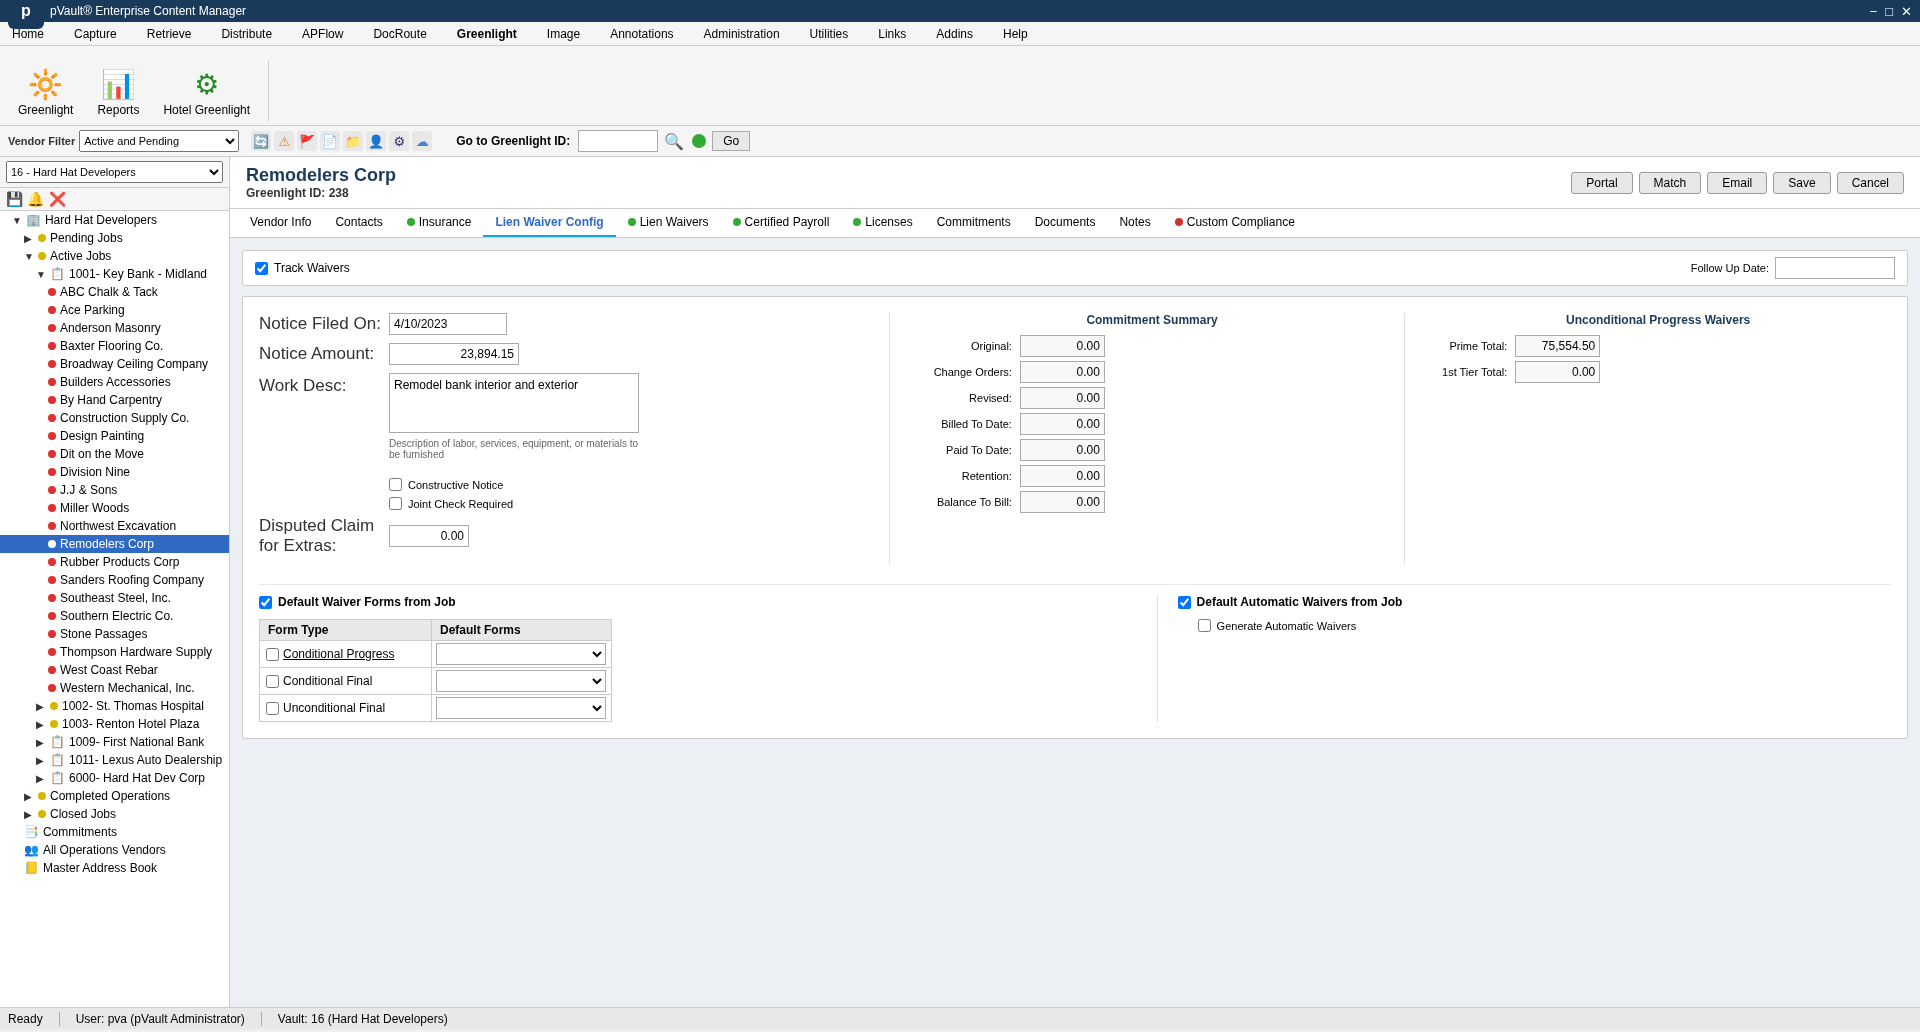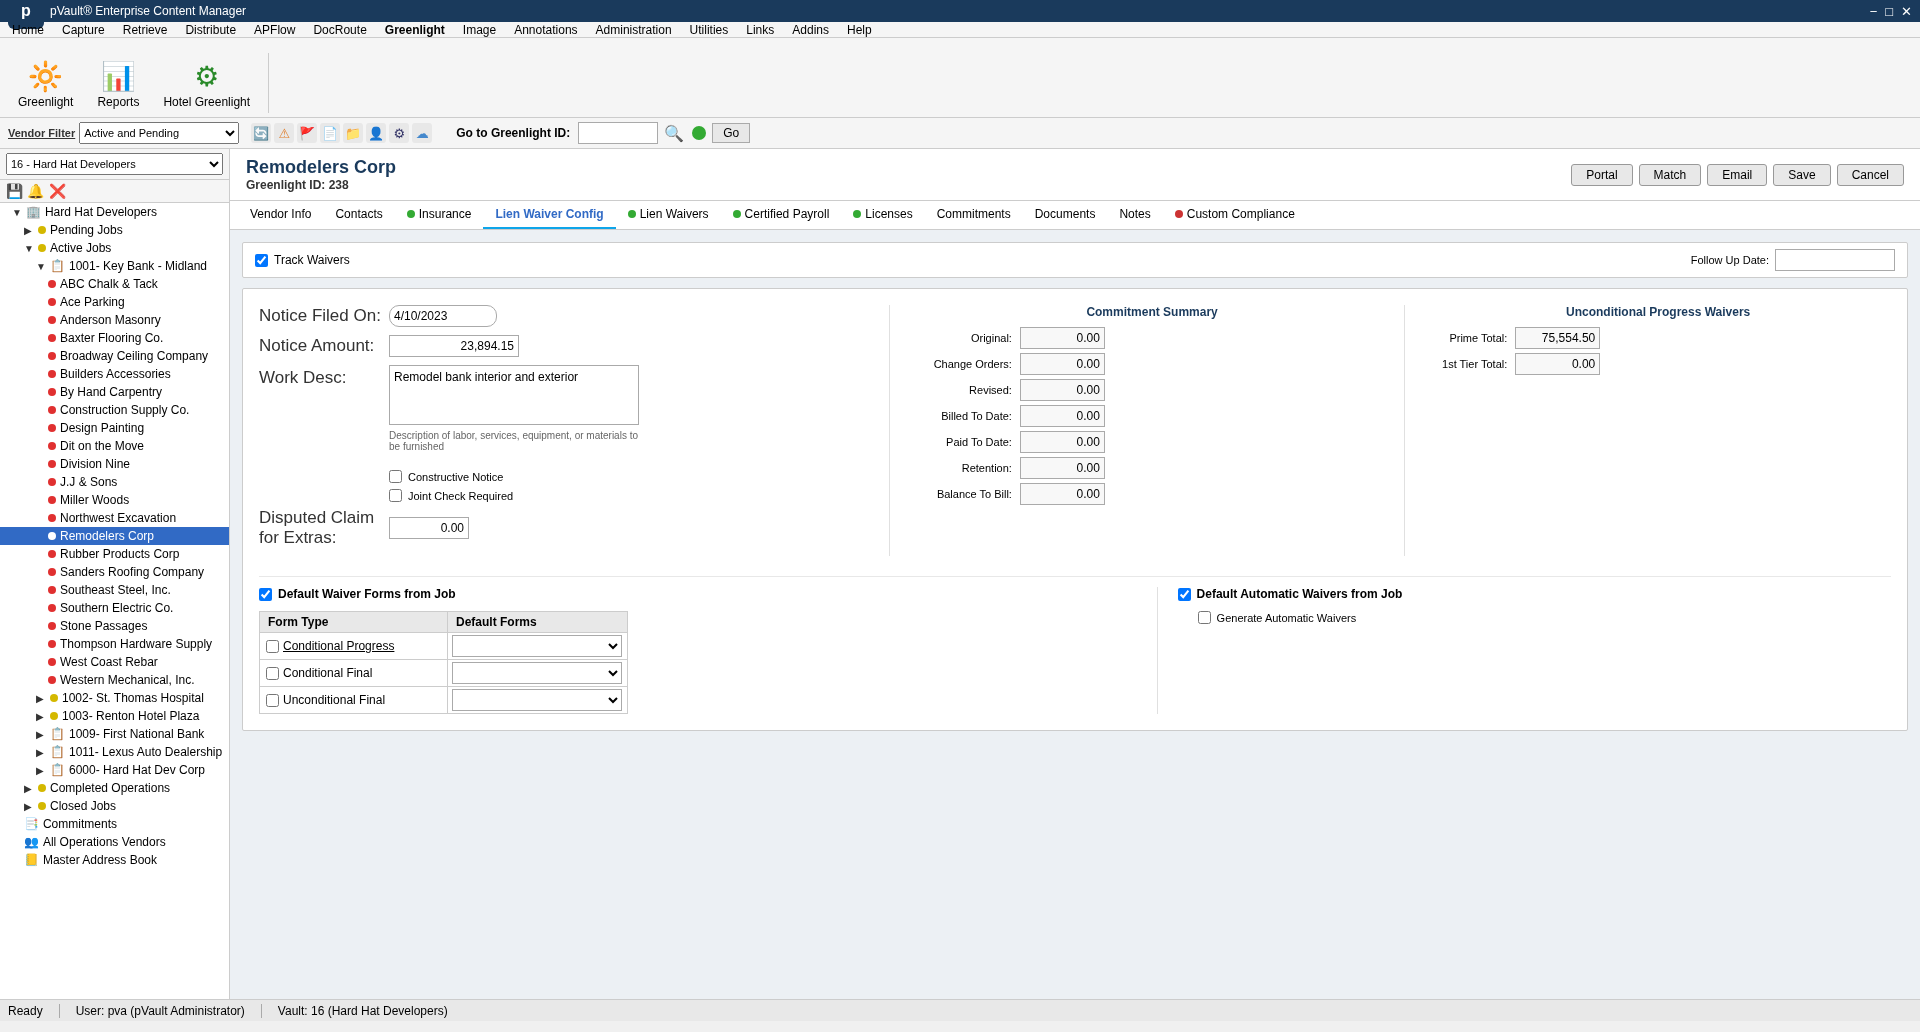--- a/index.html
+++ b/index.html
@@ -5,21 +5,21 @@
     * { box-sizing: border-box; margin: 0; padding: 0; font-family: 'Segoe UI', Tahoma, Geneva, Verdana, sans-serif; font-size: 12px; }
     body { background: #f0f0f0; overflow: hidden; width: 1920px; height: 1032px; }
 
     
     #title-bar { background: #1a3a5c; color: white; height: 22px; display: flex; align-items: center; justify-content: space-between; padding: 0 8px; }
     #title-bar-left { display: flex; align-items: center; gap: 6px; font-size: 11px; }
     #title-bar-right { display: flex; gap: 8px; }
     #title-bar-right span { cursor: pointer; font-size: 13px; }
 
     
-    #menu-bar { background: #f5f5f5; border-bottom: 1px solid #ccc; height: 16px; display: flex; align-items: center; padding: 0 4px; gap: 2px; }
+    #menu-bar { background: #f5f5f5; border-bottom: 1px solid #ccc; height: 24px; display: flex; align-items: center; padding: 0 4px; gap: 14px; }
     .menu-item { padding: 2px 8px; cursor: pointer; font-size: 12px; }
 
     
     #toolbar { background: #f5f5f5; border-bottom: 1px solid #ccc; height: 80px; display: flex; align-items: flex-end; padding: 4px 8px; gap: 4px; }
     .toolbar-btn { display: flex; flex-direction: column; align-items: center; justify-content: flex-end; padding: 4px 10px; cursor: pointer; border: none; background: transparent; font-size: 11px; gap: 2px; }
     .toolbar-icon { font-size: 28px; }
     .toolbar-separator { width: 1px; background: #ccc; height: 60px; margin: 0 4px; }
     .filter-icon-group { display: flex; gap: 3px; align-items: center; }
     .filter-icon { width: 20px; height: 20px; border-radius: 3px; cursor: pointer; display: flex; align-items: center; justify-content: center; font-size: 13px; }
     #goto-label { font-size: 12px; font-weight: bold; margin-left: 16px; }
@@ -85,21 +85,21 @@
     #pvault-logo-inner { color: white; font-size: 16px; font-weight: bold; }
 
     
     select { font-size: 11px; }
 
     
     .field-hint { font-size: 10px; color: #666; margin-top: 2px; }
 
     
     #vendor-filter-row { display: flex; align-items: center; gap: 4px; padding: 4px 8px; border-bottom: 1px solid #ccc; background: #f5f5f5; }
-    #vendor-filter-label { font-size: 11px; font-weight: bold; color: #333; text-decoration: underline; }
+    #vendor-filter-label { font-size: 11px; font-weight: bold; color: #333; }
   </style>
 </head>
 <body>
 
 <div id="title-bar">
   <div id="title-bar-left">
     <div id="pvault-logo">
         <div id="pvault-logo-inner">p</div>
       </div>
     <span>pVault® Enterprise Content Manager</span>
@@ -418,21 +418,21 @@
           <input type="text" style="width: 120px; height: 22px; border: 1px solid rgb(170, 170, 170); padding: 0px 4px; font-size: 11px;">
         </div>
       </div>
 
       <div style="background:white; border:1px solid #ccc; padding:16px; border-radius:2px;">
         <div style="display:grid; grid-template-columns:1.1fr 0.9fr 0.85fr; gap:0;">
 
           <div style="padding-right:16px;">
             <div class="form-row">
               <span class="form-label">Notice Filed On:</span>
-              <input type="text" class="form-input form-input-wide" value="4/10/2023" style="width: 108px; border-radius: 10px;">
+              <input type="text" class="form-input form-input-wide" value="4/10/2023" style="width: 118px;">
             </div>
             <div class="form-row">
               <span class="form-label">Notice Amount:</span>
               <input type="text" class="form-input" value="23,894.15" style="width: 130px; text-align: right;">
             </div>
             <div class="form-row" style="align-items:flex-start;">
               <span class="form-label" style="margin-top:3px;">Work Desc:</span>
               <div>
                 <textarea class="form-textarea" style="">Remodel bank interior and exterior</textarea>
                 <div class="field-hint" style="width:250px;">Description of labor, services, equipment, or materials to be furnished</div>
@@ -501,21 +501,21 @@
         <div style="display:grid; grid-template-columns:1.1fr 0.9fr; gap:0; margin-top:20px; padding-top:10px; border-top:1px solid #e8e8e8;">
 
           <div style="padding-right:16px;">
             <div style="display:flex; align-items:center; gap:6px; margin-bottom:10px;">
               <input type="checkbox" checked="" style="">
               <span style="font-weight:bold; font-size:12px;">Default Waiver Forms from Job</span>
             </div>
             <table style="font-size:11px; border-collapse:collapse;">
               <thead>
                 <tr>
-                  <th style="text-align:left; padding:3px 8px; background:#e8e8e8; border:1px solid #ccc; width:188px;">Form Type</th>
+                  <th style="text-align:left; padding:3px 8px; background:#e8e8e8; border:1px solid #ccc; width:172px;">Form Type</th>
                   <th style="text-align:left; padding:3px 8px; background:#e8e8e8; border:1px solid #ccc; width:180px;">Default Forms</th>
                 </tr>
               </thead>
               <tbody>
                 <tr>
                   <td style="border:1px solid #ccc; padding:3px 6px;">
                     <label style="display:flex; align-items:center; gap:4px;text-decoration:underline;">
                       <input type="checkbox" style="">
                       <span>Conditional Progress</span>
                     </label>

